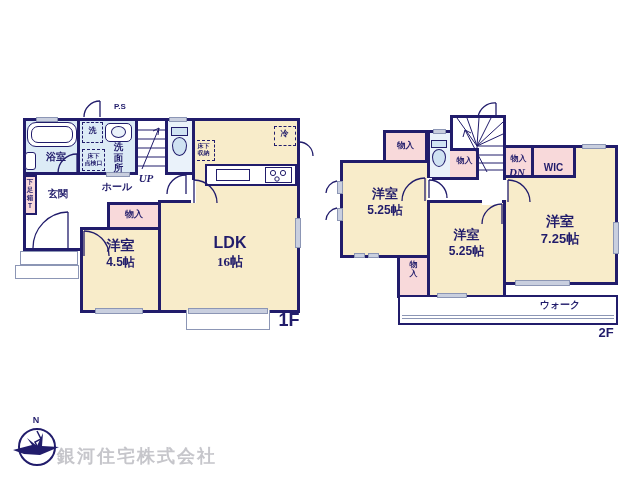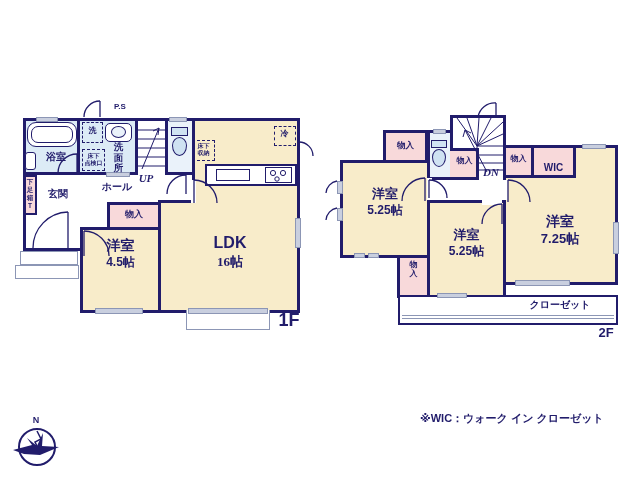--- a/index.html
+++ b/index.html
@@ -212,36 +212,36 @@
       <path d="M12,1 A13,13 0 0 0 1,13"></path>
       </svg>
     <svg class="arc" style="left:325px;top:207px;" width="13" height="14">
       <path d="M12,1 A13,13 0 0 0 1,13"></path>
       </svg>
 
     <div class="lbl" style="left:383px;top:141px;width:45px;font-size:8.5px;">物入</div>
     <div class="lbl" style="left:450px;top:157px;width:29px;font-size:8px;">物入</div>
     <div class="lbl" style="left:503px;top:155px;width:31px;font-size:8px;">物入</div>
     <div class="lbl" style="left:531px;top:162px;width:45px;font-size:10px;">WIC</div>
-    <div class="lbl updn" style="left:478px;top:166px;width:26px;">DN</div>
+    <div class="lbl updn" style="left:504px;top:166px;width:26px;">DN</div>
     <div class="lbl" style="left:340px;top:187px;width:90px;font-size:13px;">洋室</div>
     <div class="lbl" style="left:340px;top:204px;width:90px;font-size:12px;">5.25帖</div>
     <div class="lbl" style="left:427px;top:228px;width:79px;font-size:13px;">洋室</div>
     <div class="lbl" style="left:427px;top:245px;width:79px;font-size:12px;">5.25帖</div>
     <div class="lbl" style="left:505px;top:214px;width:110px;font-size:14px;">洋室</div>
     <div class="lbl" style="left:505px;top:232px;width:110px;font-size:13px;">7.25帖</div>
     <div class="lbl" style="left:397px;top:261px;width:33px;font-size:8px;">物
 入</div>
-    <div class="lbl" style="left:505px;top:299px;width:110px;font-size:10px;">クローゼット</div>
+    <div class="lbl" style="left:505px;top:299px;width:110px;font-size:10px;">ウォーク</div>
     <div class="lbl" style="left:592px;top:326px;width:28px;font-size:13px;font-weight:600;">2F</div>
   </div>
 
-  <div class="lbl" style="left:420px;top:412px;width:220px;font-size:11px;text-align:left;">※WIC：ウォーク イン クローゼット</div>
 
   <svg style="left:12px;top:422px;" width="50" height="50" viewBox="0 0 50 50">
     <circle cx="25" cy="25" r="18" fill="none" stroke="#211c6b" stroke-width="2"></circle>
     <path d="M25,9 L29,17 L23,20 L27,28" fill="none" stroke="#211c6b" stroke-width="1.5"></path>
     <path d="M1,28 L20,23 L15,16 L25,24 L31,11 L30,24 L47,25 L28,33 L12,32 Z" fill="#211c6b"></path>
   </svg>
   <div class="lbl" style="left:30px;top:415px;width:12px;font-size:9px;">N</div>
 
+  <div class="lbl" style="left:57px;top:446px;width:220px;font-size:18px;text-align:left;color:#c6c6cb;letter-spacing:2px;">銀河住宅株式会社</div>
 
 </div>
 
 </body></html>

